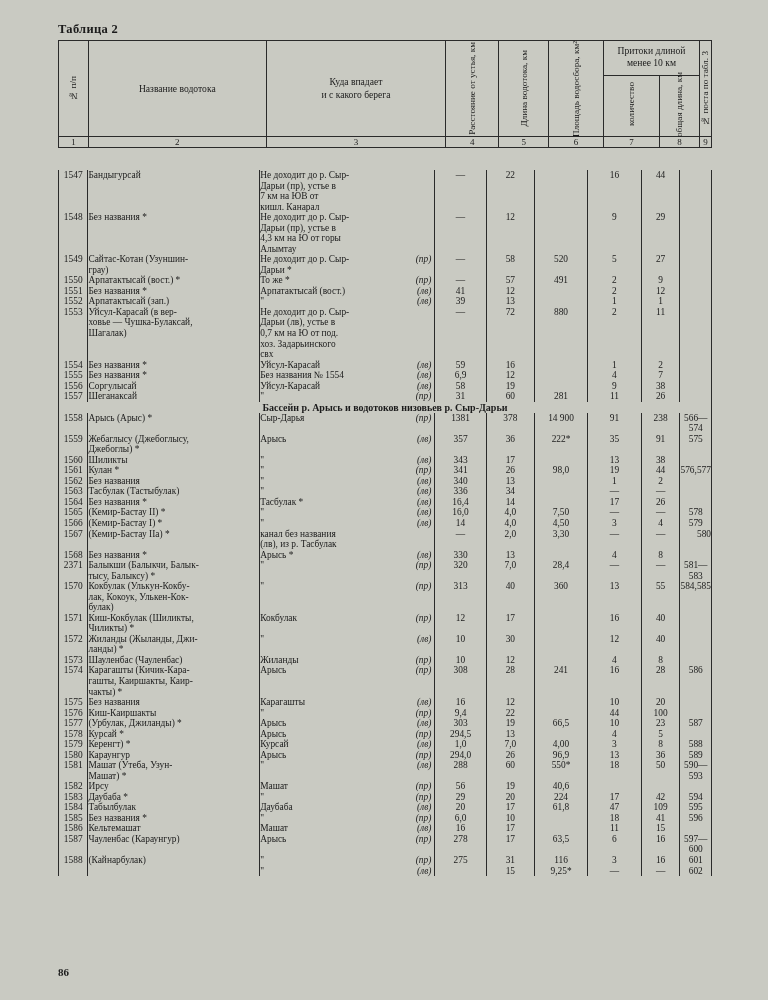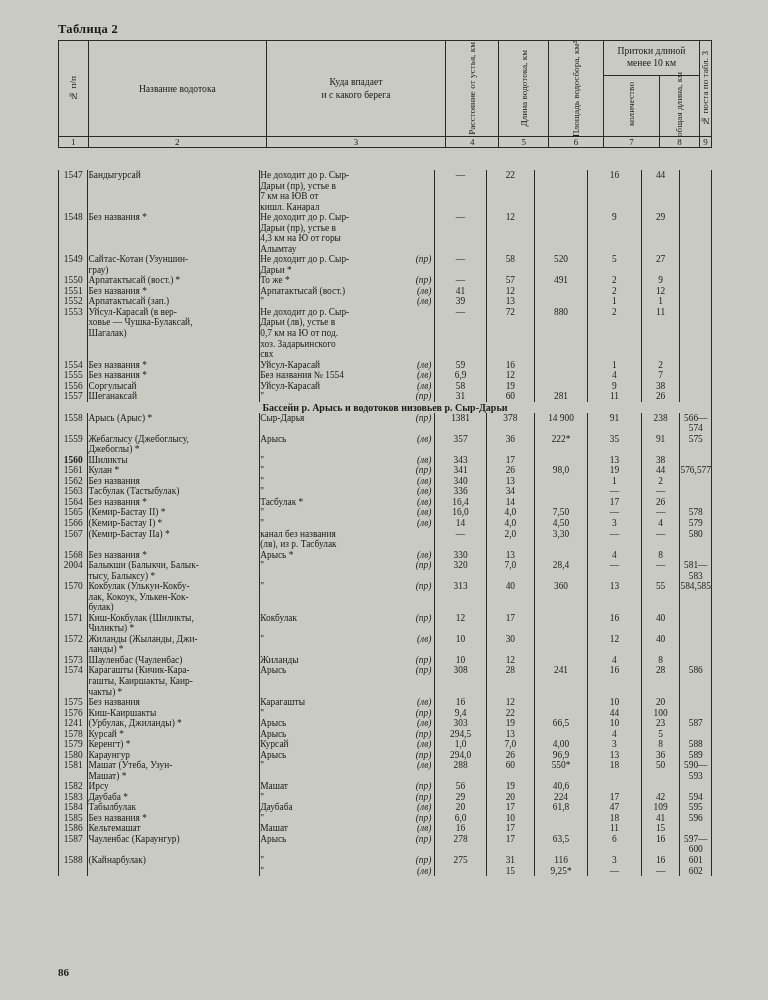--- a/index.html
+++ b/index.html
@@ -458,21 +458,21 @@
             </div>
           </td>
           <td class="num" style="border-top: none; border-bottom: none;">357</td>
           <td class="num" style="border-top: none; border-bottom: none;">36</td>
           <td class="num" style="border-top: none; border-bottom: none;">222*</td>
           <td class="num" style="border-top: none; border-bottom: none;">35</td>
           <td class="num" style="border-top: none; border-bottom: none;">91</td>
           <td class="num" style="border-top: none; border-bottom: none;">575</td>
         </tr>
         <tr class="row body">
-          <td class="cellnum" style="border-top: none; border-bottom: none; font-weight: bold;">1560</td>
+          <td class="cellnum" style="border-top: none; border-bottom: none;">1560</td>
           <td class="cellname" style="border-top: none; border-bottom: none;">
             <div>Шиликты</div>
           </td>
           <td class="cellmouth" style="position: relative; border-top: none; border-bottom: none;">
             <div style="display:flex;">
               <div style="flex:1;">
                 <div>"</div>
               </div>
               <div class="bank" style="width:26px;">(лв)</div>
             </div>
@@ -616,21 +616,21 @@
                 <div>(лв), из р. Тасбулак</div>
               </div>
               <div class="bank" style="width:26px;"></div>
             </div>
           </td>
           <td class="num" style="border-top: none; border-bottom: none;">—</td>
           <td class="num" style="border-top: none; border-bottom: none;">2,0</td>
           <td class="num" style="border-top: none; border-bottom: none;">3,30</td>
           <td class="num" style="border-top: none; border-bottom: none;">—</td>
           <td class="num" style="border-top: none; border-bottom: none;">—</td>
-          <td class="num" style="border-top: none; border-bottom: none;">580</td>
+          <td class="num" style="border-top: none; border-bottom: none; text-align: right;">580</td>
         </tr>
         <tr class="row body">
           <td class="cellnum" style="border-top: none; border-bottom: none;">1568</td>
           <td class="cellname" style="border-top: none; border-bottom: none;">
             <div>Без названия *</div>
           </td>
           <td class="cellmouth" style="position: relative; border-top: none; border-bottom: none;">
             <div style="display:flex;">
               <div style="flex:1;">
                 <div>Арысь *</div>
@@ -639,21 +639,21 @@
             </div>
           </td>
           <td class="num" style="border-top: none; border-bottom: none;">330</td>
           <td class="num" style="border-top: none; border-bottom: none;">13</td>
           <td class="num" style="border-top: none; border-bottom: none;"></td>
           <td class="num" style="border-top: none; border-bottom: none;">4</td>
           <td class="num" style="border-top: none; border-bottom: none;">8</td>
           <td class="num" style="border-top: none; border-bottom: none;"></td>
         </tr>
         <tr class="row body">
-          <td class="cellnum" style="border-top: none; border-bottom: none;">2004</td>
+          <td class="cellnum" style="border-top: none; border-bottom: none;">2371</td>
           <td class="cellname" style="border-top: none; border-bottom: none;">
             <div>Балыкши (Балыкчи, Балык-</div>
             <div>тысу, Балыксу) *</div>
           </td>
           <td class="cellmouth" style="position: relative; border-top: none; border-bottom: none;">
             <div style="display:flex;">
               <div style="flex:1;">
                 <div>"</div>
               </div>
               <div class="bank" style="width:26px;">(пр)</div>
@@ -806,21 +806,21 @@
             </div>
           </td>
           <td class="num" style="border-top: none; border-bottom: none;">9,4</td>
           <td class="num" style="border-top: none; border-bottom: none;">22</td>
           <td class="num" style="border-top: none; border-bottom: none;"></td>
           <td class="num" style="border-top: none; border-bottom: none;">44</td>
           <td class="num" style="border-top: none; border-bottom: none;">100</td>
           <td class="num" style="border-top: none; border-bottom: none;"></td>
         </tr>
         <tr class="row body">
-          <td class="cellnum" style="border-top: none; border-bottom: none;">1241</td>
+          <td class="cellnum" style="border-top: none; border-bottom: none;">1577</td>
           <td class="cellname" style="border-top: none; border-bottom: none;">
             <div>(Урбулак, Джиланды) *</div>
           </td>
           <td class="cellmouth" style="position: relative; border-top: none; border-bottom: none;">
             <div style="display:flex;">
               <div style="flex:1;">
                 <div>Арысь</div>
               </div>
               <div class="bank" style="width:26px;">(лв)</div>
             </div>

